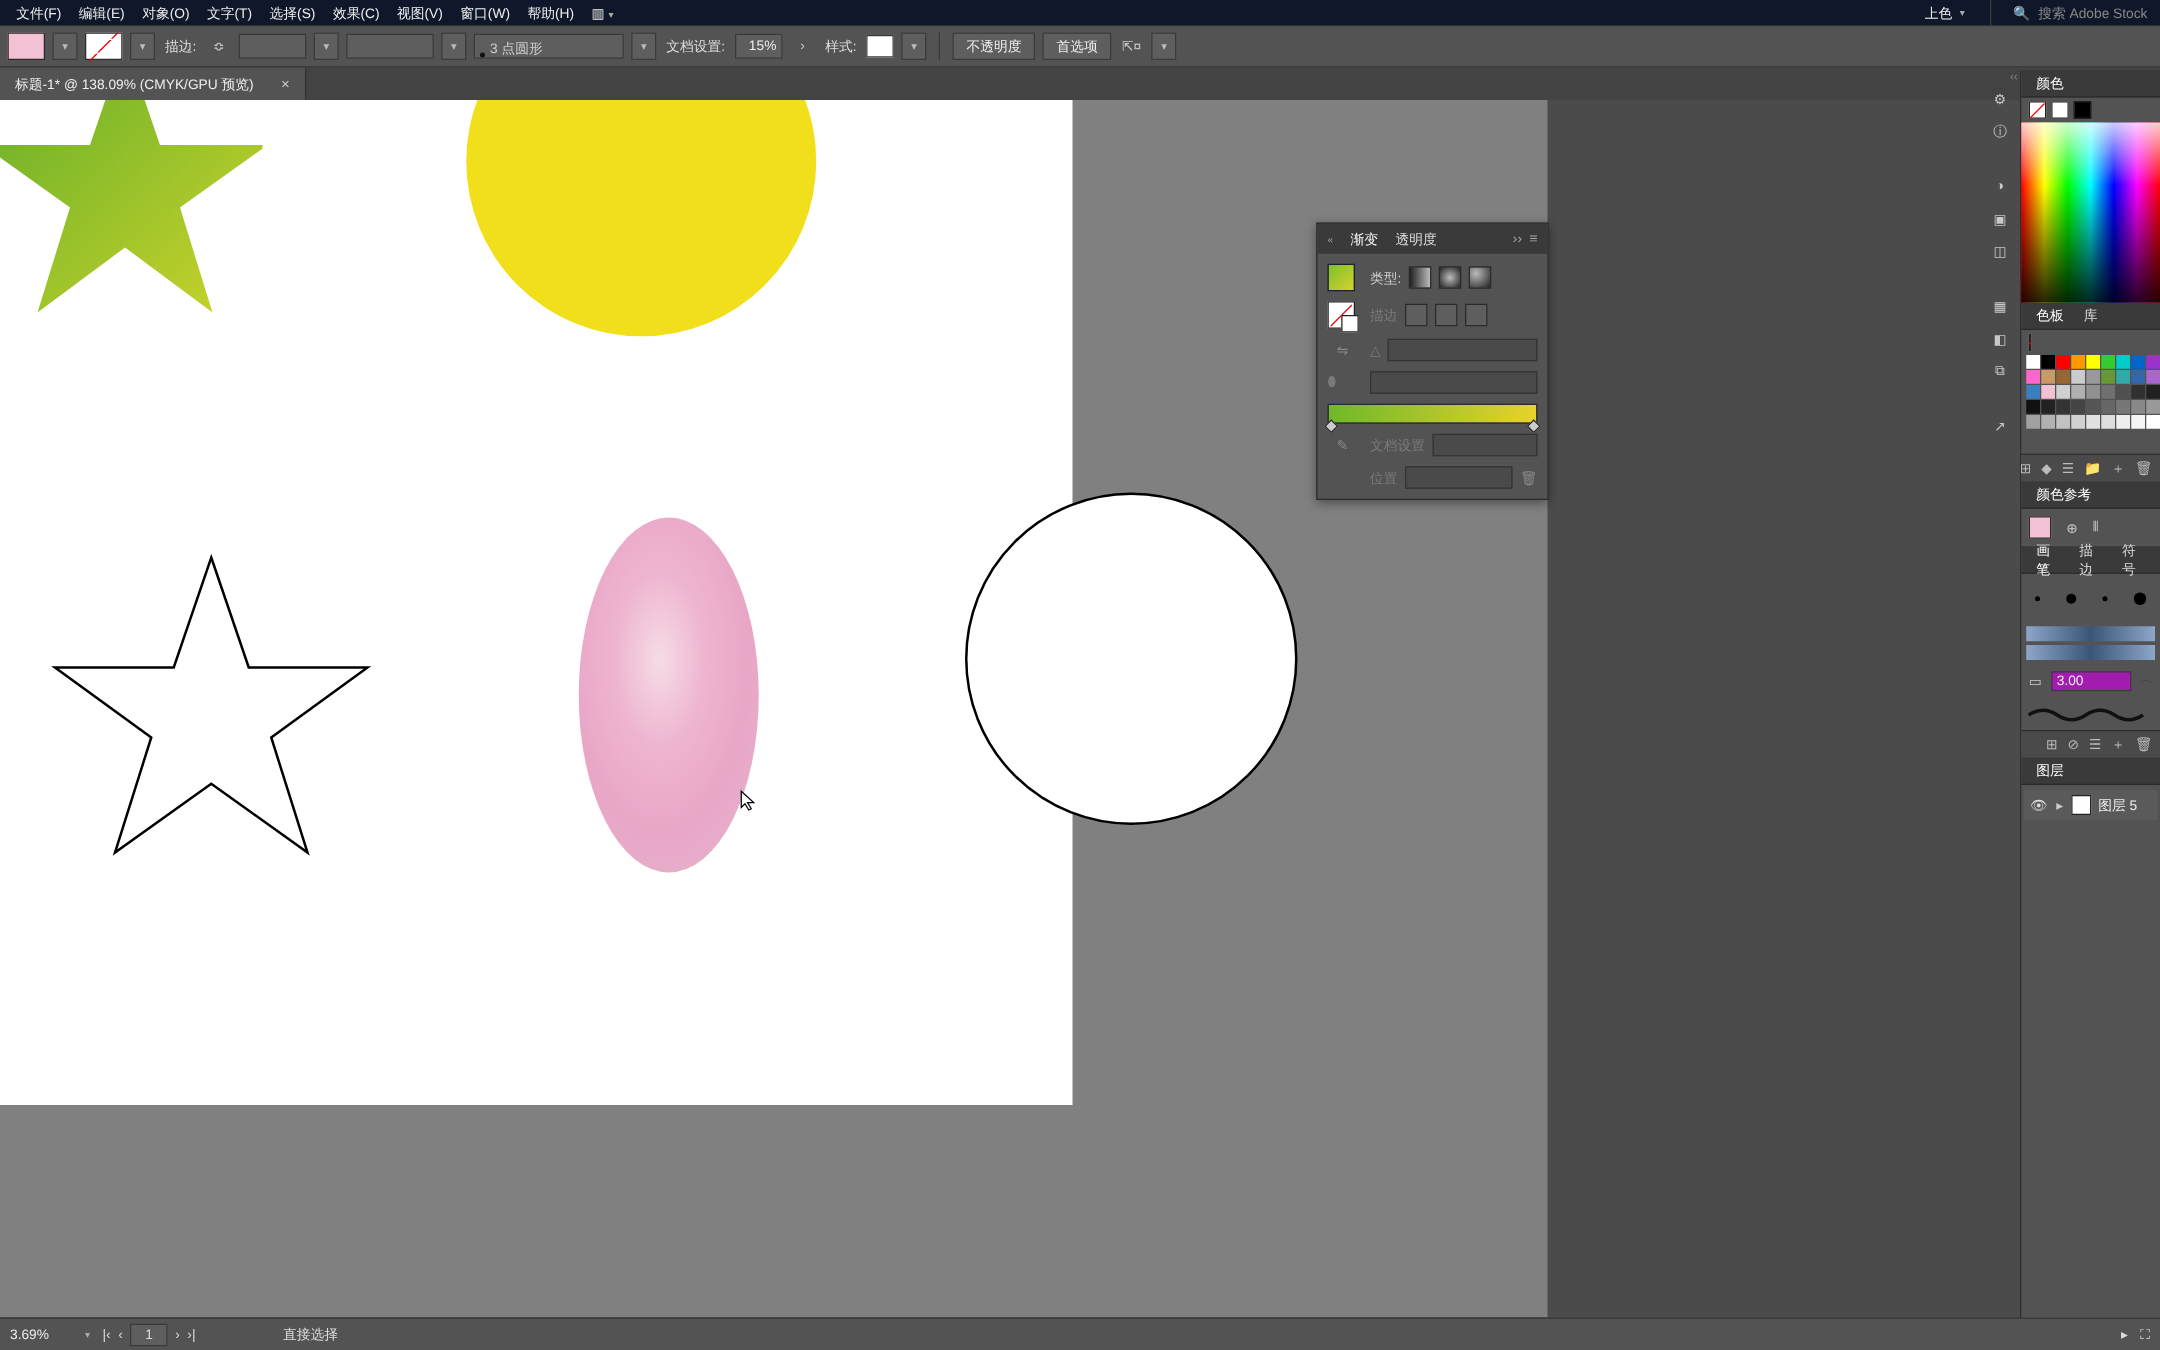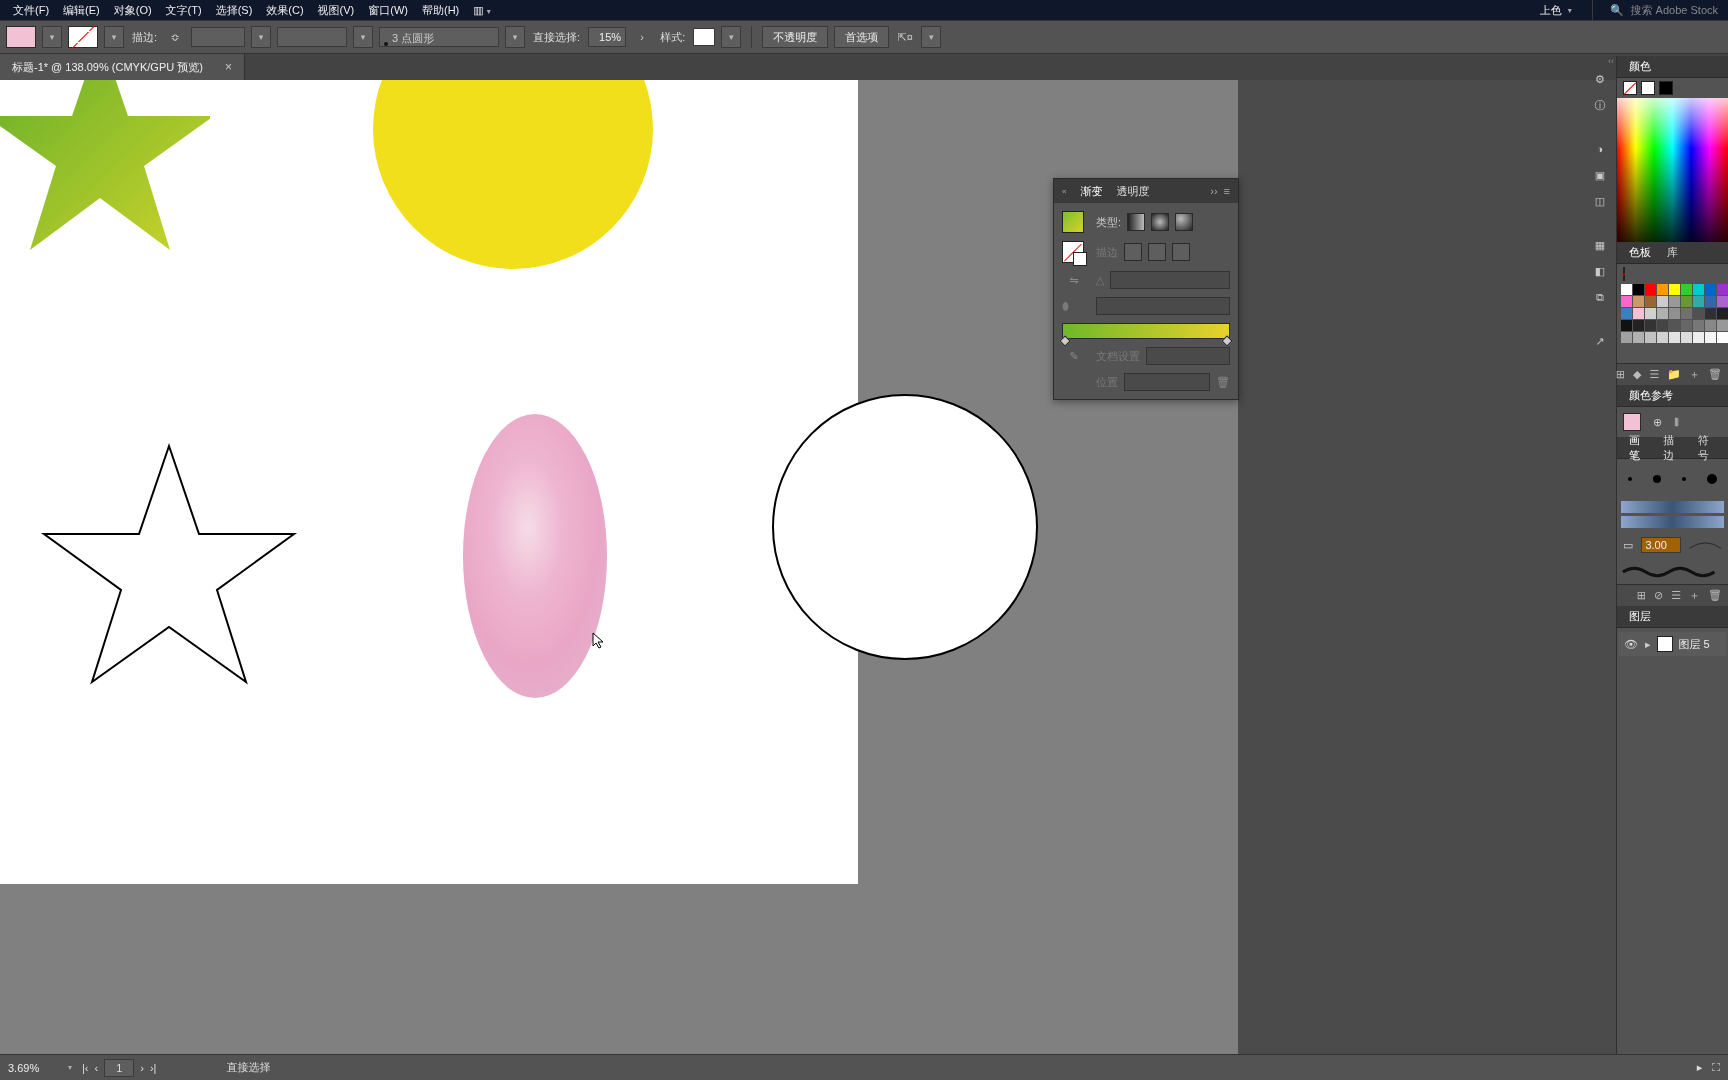--- a/index.html
+++ b/index.html
@@ -69,21 +69,21 @@
 .mini-sw.white { background: #fff; }
 .swatches-grid { padding: 4px 4px 20px; display: grid; grid-template-columns: repeat(9, 11px); gap: 1px; }
 .swatches-grid .c { width: 11px; height: 11px; }
 .panel-iconrow { height: 22px; background: #4a4a4a; border-top: 1px solid #2f2f2f; display: flex; align-items: center; justify-content: flex-end; padding: 0 6px; gap: 8px; color: #bbb; }
 .guide-row { height: 30px; display: flex; align-items: center; padding: 0 6px; gap: 12px; }
 .guide-sw { width: 18px; height: 18px; border: 1px solid #2a2a2a; background: #f2c1d4; }
 .brush-samples { height: 40px; display: flex; align-items: center; justify-content: space-around; }
 .brush-dot { width: 8px; height: 8px; background: #000; border-radius: 50%; }
 .brush-dash { width: 4px; height: 4px; background: #000; border-radius: 50%; }
 .stroke-preview { height: 30px; display: flex; align-items: center; padding: 0 6px; gap: 8px; }
-.stroke-preview input { width: 40px; background: #a16207; border: 1px solid #3a3a3a; color: #eee; font-size: 11px; padding: 1px 3px; }
+.stroke-preview input { width: 64px; background: #a21caf; border: 1px solid #3a3a3a; color: #eee; font-size: 11px; padding: 1px 3px; }
 .stroke-preview .curve { flex: 1; height: 16px; }
 .layers-body { padding: 4px 2px; }
 .layer-row { height: 24px; display: flex; align-items: center; gap: 6px; padding: 0 4px; background: #5a5a5a; }
 .layer-row .eye { width: 16px; text-align: center; color: #ddd; }
 .layer-row .thumb { width: 16px; height: 16px; background: #fff; border: 1px solid #222; }
 .layer-row .name { flex: 1; color: #eee; }
 .brush-strips { padding: 2px 4px; display: flex; flex-direction: column; gap: 3px; }
 .brush-strips .strip { height: 12px; background: linear-gradient(to right, #8da6c9, #3a5577, #8da6c9); }
 .brush-strips .wavy { height: 20px; }
 
@@ -159,21 +159,21 @@
   <span class="dd">
       <span class="chev">▾</span>
     </span>
   <div class="profile-dd">
     <span style="width:4px;height:4px;background:#111;border-radius:50%"></span>
     <span>3 点圆形</span>
   </div>
   <span class="dd">
       <span class="chev">▾</span>
     </span>
-  <span class="opt-label">直接选择:</span>
+  <span class="opt-label">文档设置:</span>
   <span class="opacity-box">15%</span>
   <span class="icon-btn">›</span>
   <span class="opt-label">样式:</span>
   <span class="style-swatch"></span>
   <span class="dd">
       <span class="chev">▾</span>
     </span>
   <div class="vdiv"></div>
   <span class="btn-pill">不透明度</span>
   <span class="btn-pill">首选项</span>

